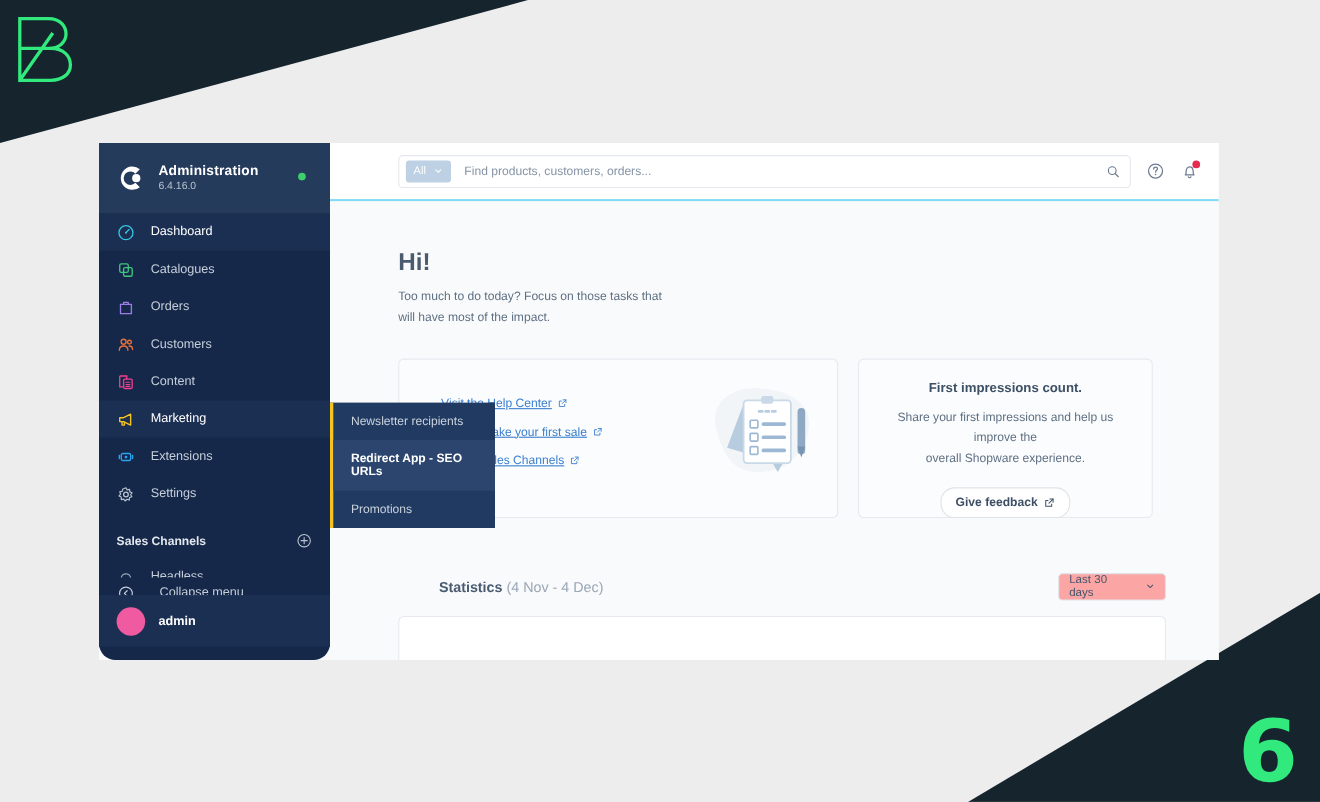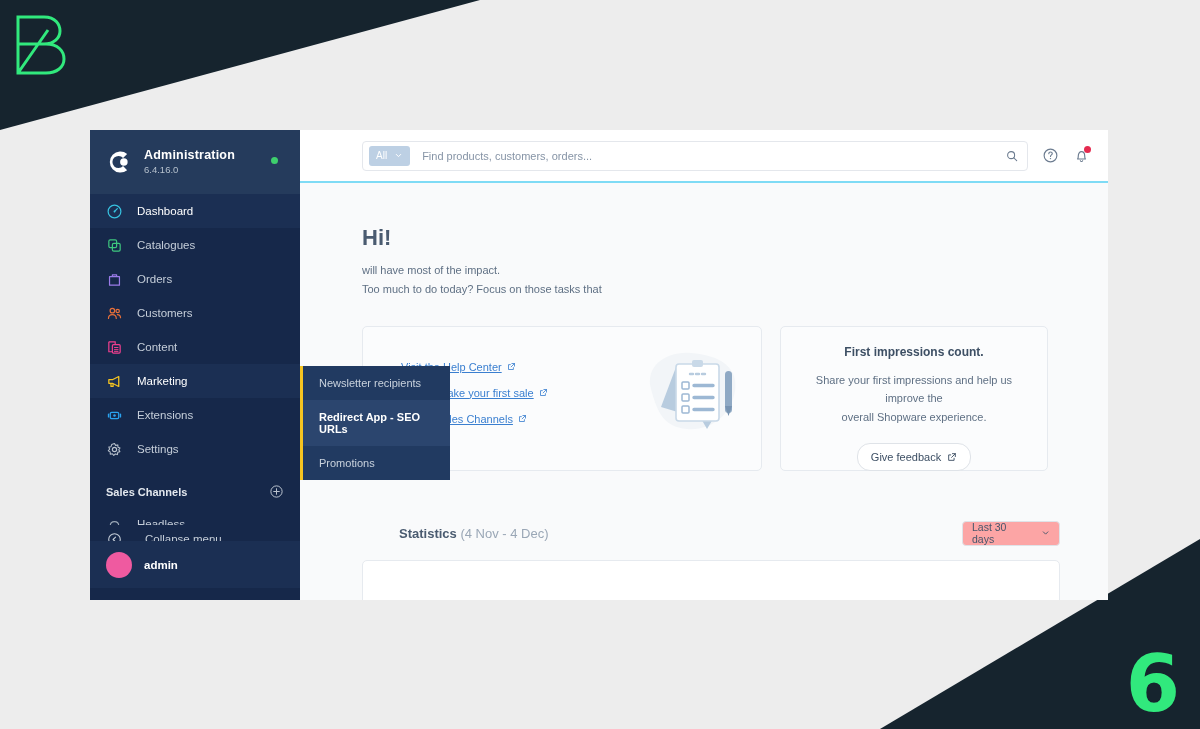--- a/index.html
+++ b/index.html
@@ -38,20 +38,21 @@
     width: 1018px; height: 470px;
     background: #f9fafb;
     overflow: hidden;
   }
 
   
   #sidebar {
     position: absolute; left: 0; top: 0; width: 210px; height: 100%;
     background: #16284a;
     color: #d8dfe5;
+    border-radius: 15px;
   }
   .sb-brand {
     display: flex; align-items: center; gap: 12px;
     height: 64px; padding: 0 16px;
     background: #253b5c;
     position: relative;
   }
   .sb-logo { width: 26px; height: 26px; flex: none; }
   .sb-brand-text { line-height: 1.15; }
   .sb-title { font-size: 12.5px; font-weight: bold; color: #fff; letter-spacing: .2px; }
@@ -166,21 +167,21 @@
     font-size: 11px; margin-bottom: 14px;
     display: flex; align-items: center; gap: 5px;
   }
   .link-row a { color: #3a7fd0; text-decoration: underline; }
   .ext-ico { width: 9px; height: 9px; flex: none; }
   .card-b-text { font-size: 11px; color: #5f7084; line-height: 1.7; margin-top: 12px; }
   .fb-btn {
     display: inline-flex; align-items: center; gap: 6px;
     margin-top: 16px; padding: 7px 13px;
     background: #fff; border: 1px solid #dfe3e8; border-radius: 13px;
-    font-size: 11px; font-weight: normal; color: #3d4f64; cursor: pointer;
+    font-size: 11px; font-weight: bold; color: #3d4f64; cursor: pointer;
   }
   .illus { position: absolute; right: 16px; top: 16px; }
 
   
   .stats-row {
     display: flex; align-items: center; justify-content: space-between;
     margin-top: 50px;
     margin-left: 37px;
   }
   .stats-title { font-size: 13px; font-weight: bold; color: #4a5b70; }
@@ -358,22 +359,22 @@
           <path d="M6.5 17 C6.5 17 7.5 15.6 7.5 12.5 C7.5 9 9.4 6.6 12 6.6 C14.6 6.6 16.5 9 16.5 12.5 C16.5 15.6 17.5 17 17.5 17 Z" fill="none" stroke="#6b7b8f" stroke-width="1.6" stroke-linejoin="round"></path>
           <path d="M10.3 19.3 C10.6 20.1 11.3 20.6 12 20.6 C12.7 20.6 13.4 20.1 13.7 19.3" fill="none" stroke="#6b7b8f" stroke-width="1.5" stroke-linecap="round"></path>
         </svg>
         <span class="bell-dot"></span>
       </span>
     </header>
 
     <main id="main">
       <div class="greet-title">Hi!</div>
       <div class="greet-sub">
+        <div>Too much to do today? Focus on those tasks that</div>
         <div>will have most of the impact.</div>
-        <div>Too much to do today? Focus on those tasks that</div>
       </div>
 
       <div class="cards">
 
         <section class="card card-a">
           <div class="link-list">
             <div class="link-row">
               <a href="#">Visit the Help Center</a>
               <svg class="ext-ico" viewBox="0 0 24 24">
                 <path d="M13 4 H20 V11" fill="none" stroke="#3a7fd0" stroke-width="2.2" stroke-linecap="round" stroke-linejoin="round"></path>

